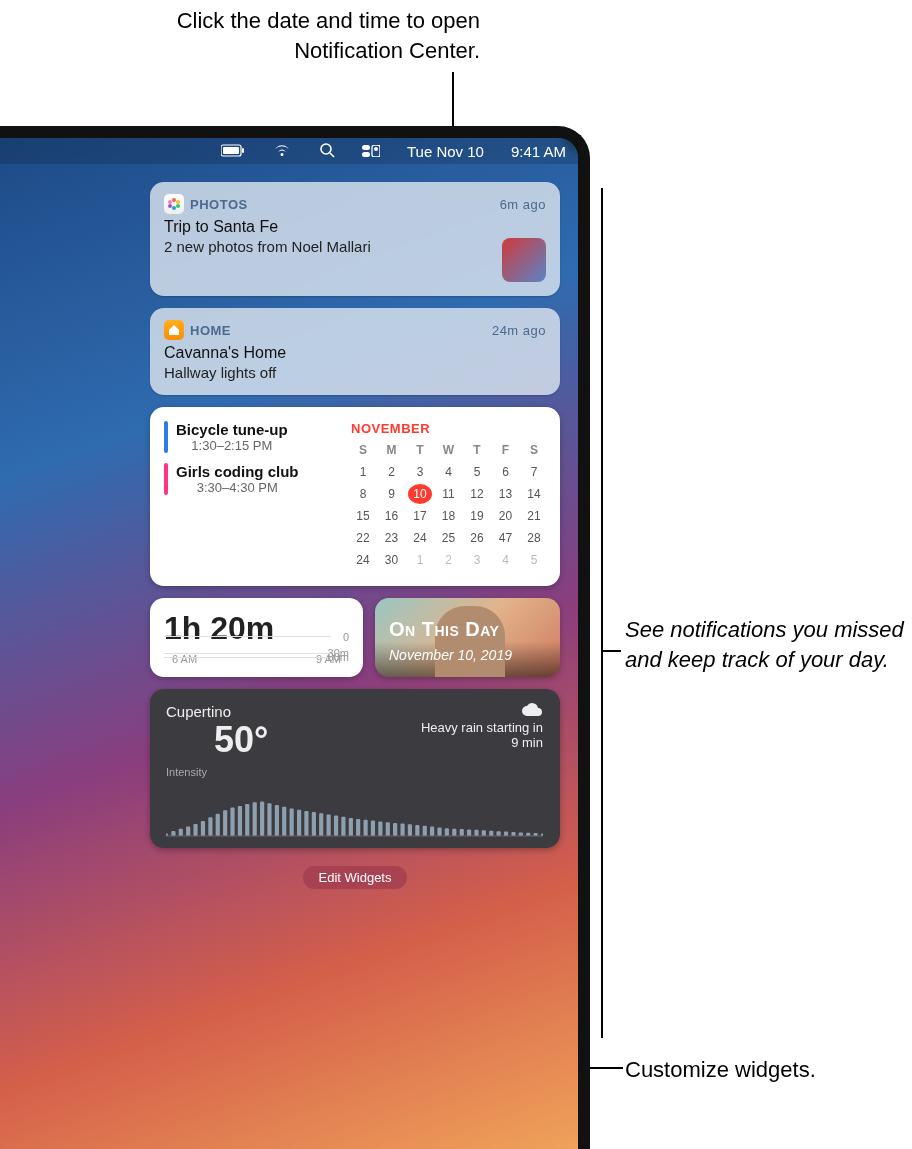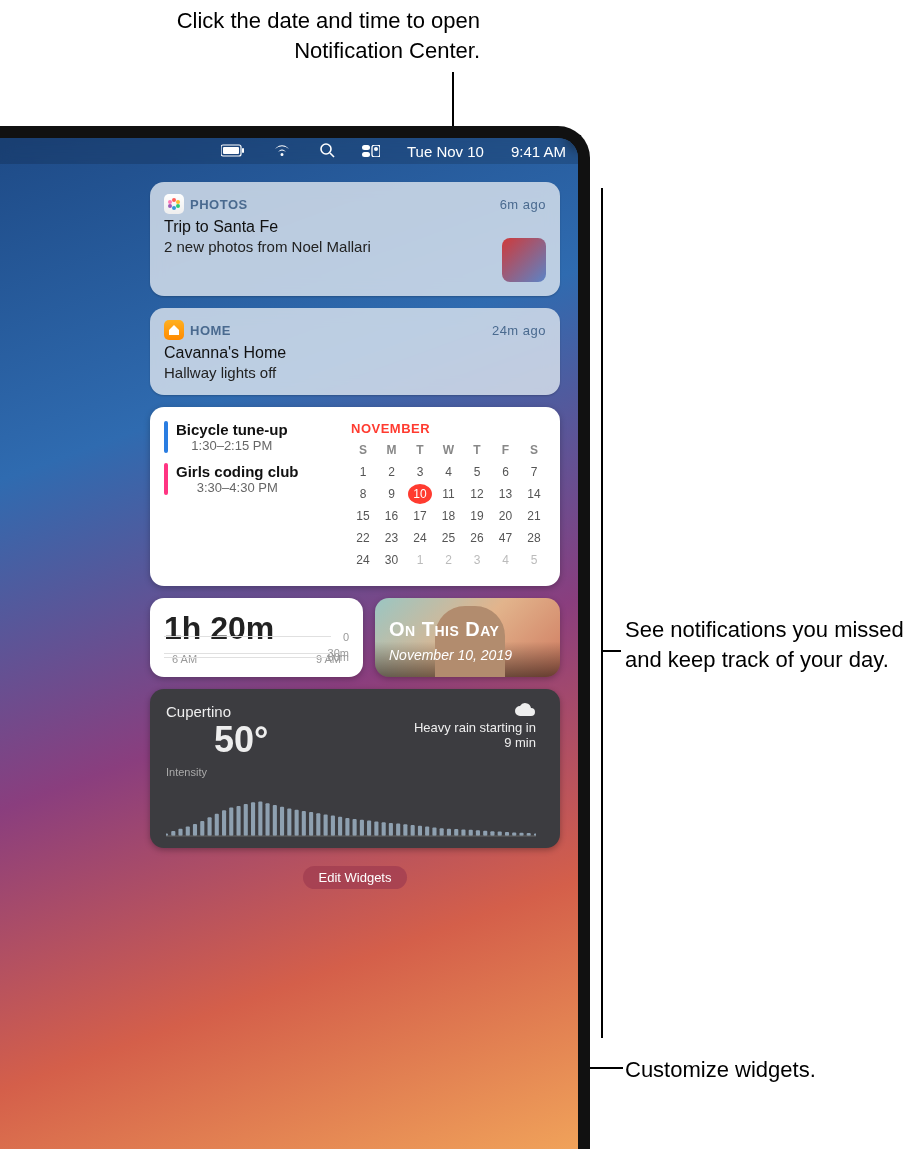--- a/index.html
+++ b/index.html
@@ -10,21 +10,21 @@
     background: #fff;
     font-family: -apple-system, "Helvetica Neue", Arial, sans-serif;
     font-size: 14px;
     color: #000;
     position: relative;
     overflow: hidden;
   }
 
   .callout { position: absolute; font-size: 22px; line-height: 1.35; }
   .callout-top { top: 6px; left: 100px; width: 380px; text-align: right; }
-  .callout-right { top: 615px; left: 625px; width: 280px; }
+  .callout-right { top: 615px; left: 625px; width: 280px; font-style: italic; }
   .callout-bottom { top: 1055px; left: 625px; width: 280px; }
 
   .lead-top { position:absolute; top:72px; left:452px; width:2px; height:66px; background:#000; }
   .lead-r1  { position:absolute; top:188px; left:601px; width:2px; height:850px; background:#000; }
   .lead-r1h { position:absolute; top:650px; left:601px; width:20px; height:2px; background:#000; }
   .lead-b1  { position:absolute; top:1067px; left:418px; width:205px; height:2px; background:#000; }
 
   
   .device {
     position:absolute;
@@ -130,21 +130,21 @@
   }
   .mem-person {
     position:absolute; top:8px; left:60px; width:70px; height:120px;
     background:#b28c6e; border-radius:30px 30px 10px 10px;
   }
   .mem-t1 { position:absolute; left:14px; bottom:36px; font-size:20px; font-weight:800; font-variant:small-caps; letter-spacing:.5px; }
   .mem-t2 { position:absolute; left:14px; bottom:14px; font-size:14px; font-style:italic; }
 
   
   .wx {
-    background:#3c3c40; color:#eee; border-radius:14px; padding:14px 24px 10px 16px;
+    background:#3c3c40; color:#eee; border-radius:14px; padding:14px 17px 10px 16px;
     box-shadow:0 2px 6px rgba(0,0,0,0.3);
   }
   .wx-top { display:flex; align-items:flex-start; }
   .wx-loc { font-size:15px; }
   .wx-temp { font-size:36px; font-weight:700; line-height:1; margin-top:2px;margin-left:48px; }
   .wx-right { margin-left:auto; text-align:right; font-size:13px; }
   .wx-right svg { fill:#eee; }
   .wx-int { font-size:11px; color:#aaa; margin-top:8px; }
   .wx-chart { height:58px; position:relative; margin-top:2px; }
   .wx-chart svg { width:100%; height:100%; }

